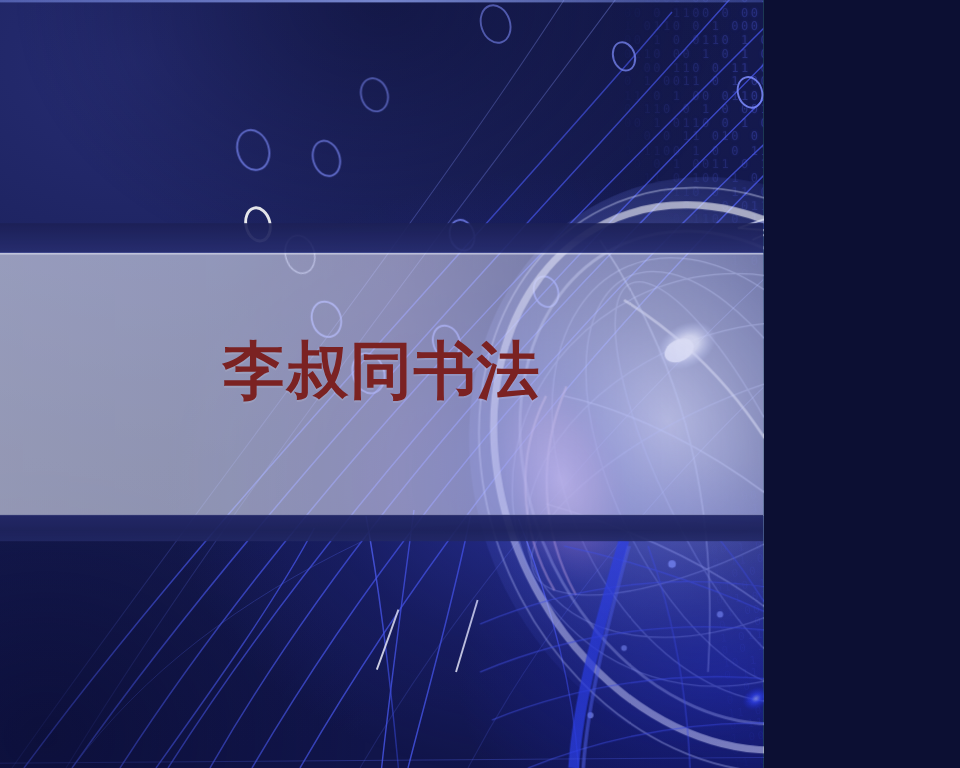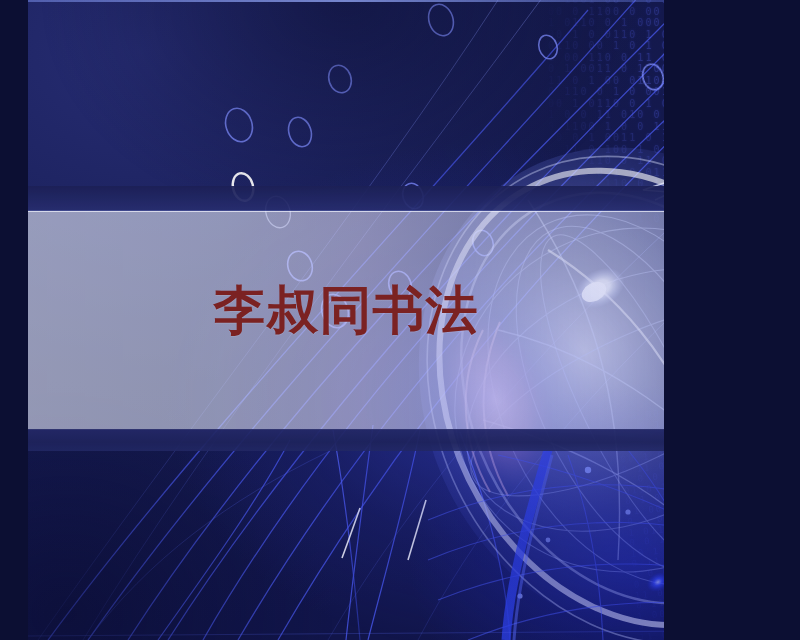--- a/index.html
+++ b/index.html
@@ -7,21 +7,20 @@
     padding: 0;
     background: #0c0f33;
   }
   #slide {
     position: relative;
     width: 636px;
     height: 640px;
     overflow: hidden;
     font-family: "Liberation Sans", "DejaVu Sans", sans-serif;
     background: #5eead4;
-    margin-left: 28px;
   }
   .layer {
     position: absolute;
     inset: 0;
     pointer-events: none;
   }
   
   #bg-base {
     background:
       radial-gradient(120% 90% at 18% 8%, #262c72 0%, #1d2360 32%, #151a4e 58%, #11154a 100%),

